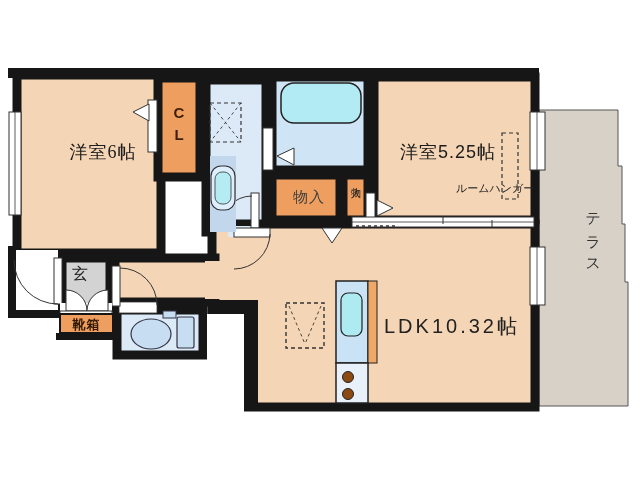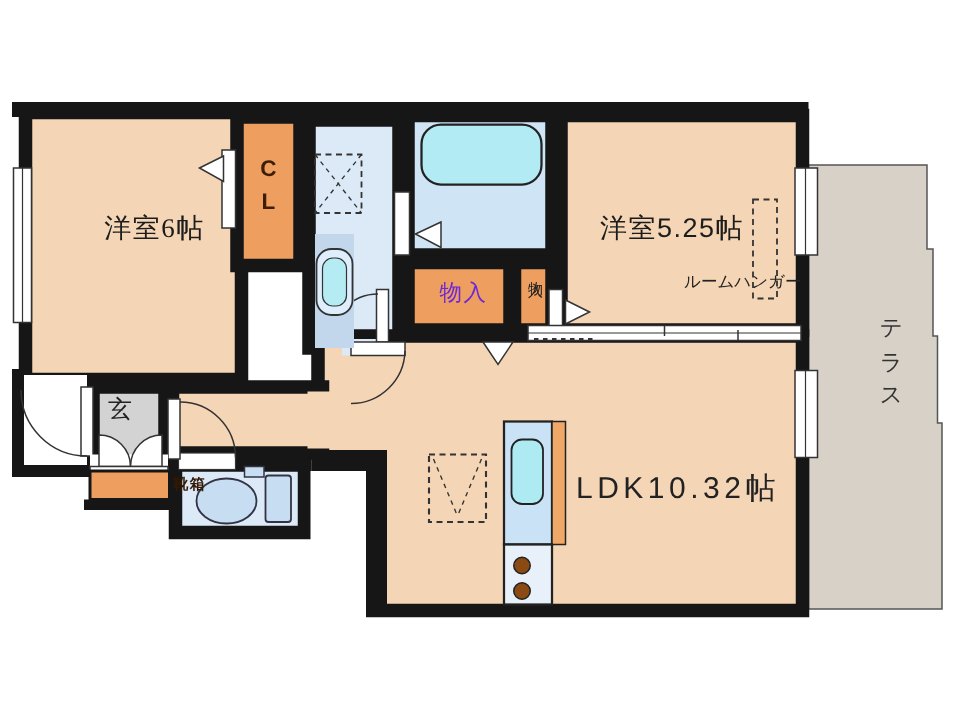--- a/index.html
+++ b/index.html
@@ -7,24 +7,24 @@
   #stage{position:relative;width:640px;height:480px;background:#fff;overflow:hidden;}
   #plan-svg{position:absolute;left:0;top:0;}
   .lbl{position:absolute;color:#1c1c1c;white-space:nowrap;line-height:1.15;}
   .lbl.center{text-align:center;}
   .room-name{font-size:18px;letter-spacing:1px;}
   .ldk-name{font-size:20px;letter-spacing:3px;color:#222;}
   .small-note{font-size:11px;color:#222;}
   .vert{writing-mode:vertical-rl;text-orientation:upright;}
   .terrace-name{font-size:15px;letter-spacing:6px;color:#333;}
   .closet-lbl{font-size:15px;font-weight:bold;color:#3d1e05;line-height:1.45;text-align:center;}
-  .storage-lbl{font-size:15px;color:#6d28d9;letter-spacing:1px;font-family:Liberation Serif, serif;}
+  .storage-lbl{font-size:15px;color:#404040;letter-spacing:1px;}
   .storage-small-lbl{font-size:10px;color:#222;}
   .entrance-lbl{font-size:16px;color:#222;}
-  .shoebox-lbl{font-size:10px;font-weight:bold;color:#331804;text-align:center;letter-spacing:1px;padding-left:40px;}
+  .shoebox-lbl{font-size:13px;font-weight:bold;color:#331804;text-align:center;letter-spacing:1px;}
 </style>
 </head>
 <body>
 
 <div id="stage">
 
 <svg id="plan-svg" width="640" height="480" viewBox="0 0 640 480">
 
   <polygon points="539,110 618,110 618,166 622,166 622,224 625,224 625,282 628,282 628,406 539,406" fill="#d8d1c8" stroke="#555" stroke-width="1"></polygon>
 

